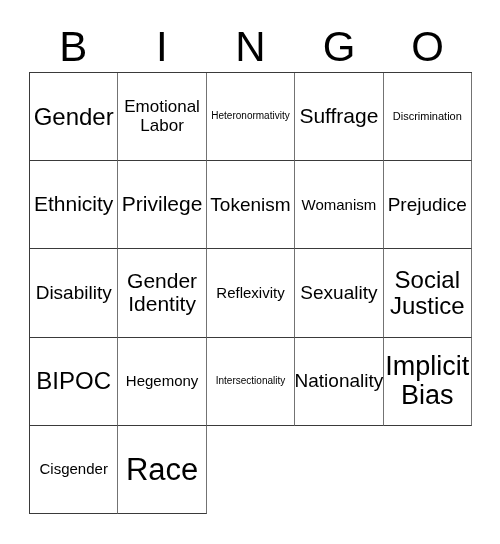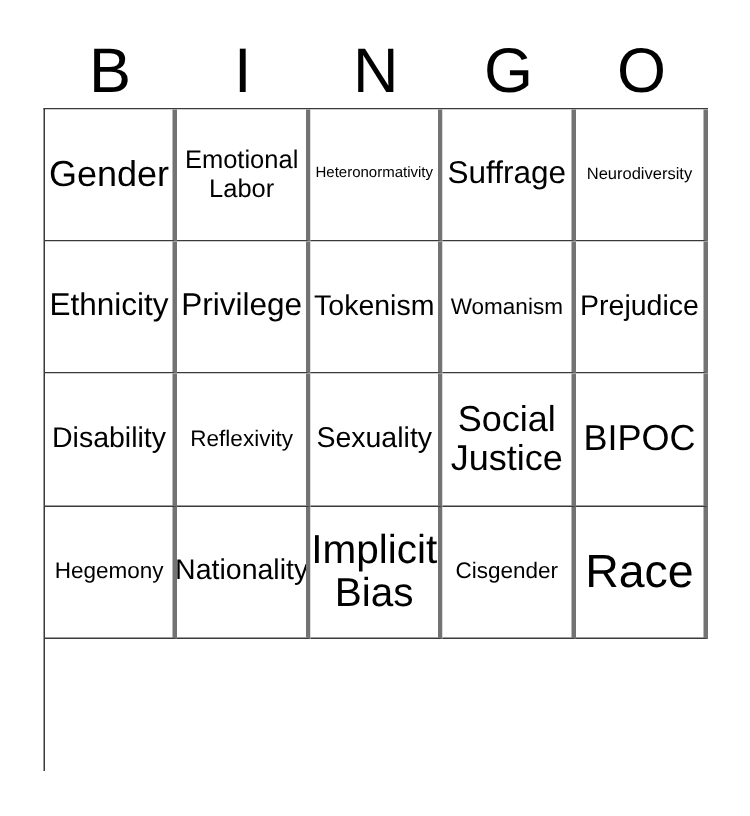--- a/index.html
+++ b/index.html
@@ -53,21 +53,21 @@
     height: 442px;
     display: grid;
     grid-template-columns: repeat(5, 1fr);
     grid-template-rows: repeat(5, 1fr);
     border-top: 1px solid #3a3a3a;
     border-left: 1px solid #3a3a3a;
     box-sizing: border-box;
     background: #ffffff;
   }
   .cell {
-    border-right: 3px solid #737373;
+    border-right: 1px solid #737373;
     border-bottom: 1px solid #3a3a3a;
     box-sizing: border-box;
     display: flex;
     align-items: center;
     justify-content: center;
     padding: 2px 3px;
     overflow: hidden;
     background: #ffffff;
   }
   .cell-text {
@@ -112,59 +112,65 @@
       <span class="cell-text fs-m">Emotional Labor</span>
     </div>
     <div class="cell">
       <span class="cell-text fs-xxs">Heteronormativity</span>
     </div>
     <div class="cell">
       <span class="cell-text fs-l">Suffrage</span>
     </div>
 
     <div class="cell">
-      <span class="cell-text fs-xs">Neurodiversity</span>
+      <span class="cell-text fs-xs">Discrimination</span>
     </div>
     <div class="cell">
       <span class="cell-text fs-l">Ethnicity</span>
     </div>
     <div class="cell">
       <span class="cell-text fs-l">Privilege</span>
     </div>
     <div class="cell">
       <span class="cell-text fs-ml">Tokenism</span>
     </div>
 
     <div class="cell">
       <span class="cell-text fs-sm">Womanism</span>
     </div>
     <div class="cell">
       <span class="cell-text fs-ml">Prejudice</span>
     </div>
     <div class="cell">
       <span class="cell-text fs-ml">Disability</span>
     </div>
+    <div class="cell">
+      <span class="cell-text fs-l">Gender Identity</span>
+    </div>
 
     <div class="cell">
       <span class="cell-text fs-sm">Reflexivity</span>
     </div>
     <div class="cell">
       <span class="cell-text fs-ml">Sexuality</span>
     </div>
     <div class="cell">
       <span class="cell-text fs-xl">Social Justice</span>
     </div>
     <div class="cell">
       <span class="cell-text fs-xl">BIPOC</span>
     </div>
     <div class="cell">
       <span class="cell-text fs-sm">Hegemony</span>
     </div>
 
     <div class="cell">
+      <span class="cell-text fs-xxs">Intersectionality</span>
+    </div>
+    <div class="cell">
       <span class="cell-text fs-ml">Nationality</span>
     </div>
     <div class="cell">
       <span class="cell-text fs-xxl">Implicit Bias</span>
     </div>
     <div class="cell">
       <span class="cell-text fs-sm">Cisgender</span>
     </div>
     <div class="cell">
       <span class="cell-text fs-huge">Race</span>

